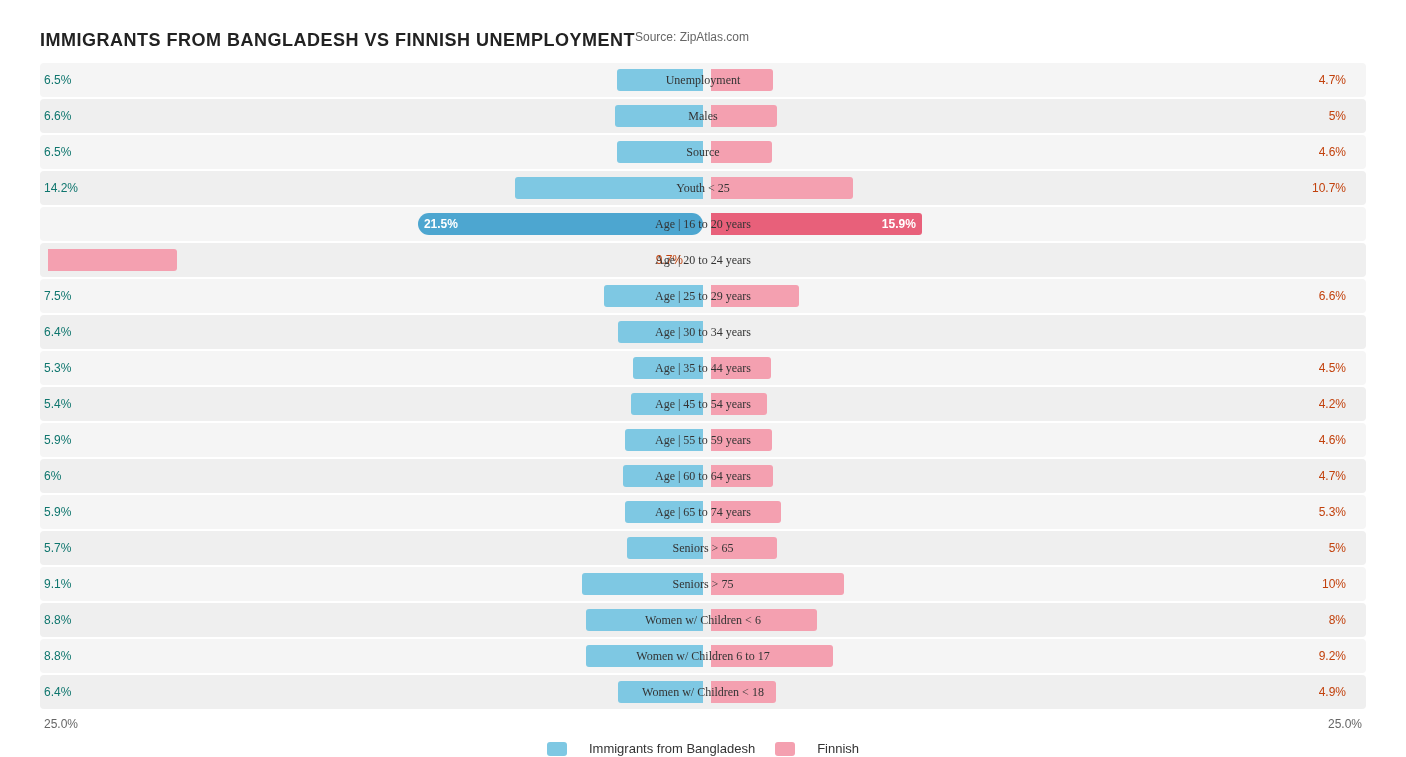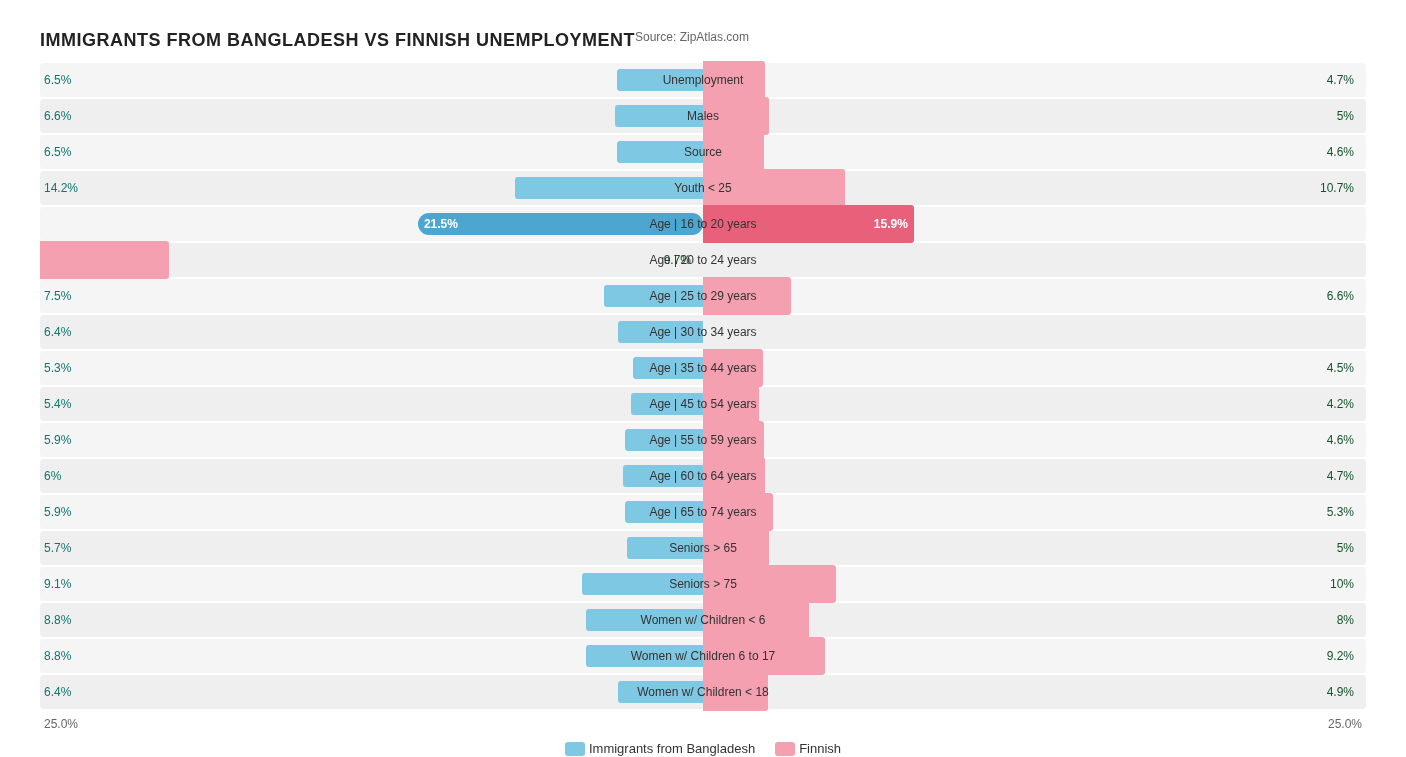--- a/index.html
+++ b/index.html
@@ -77,36 +77,37 @@
       position: absolute;
       left: 50%;
       transform: translateX(-50%);
       z-index: 10;
       font-size: 12px;
       color: #333;
       white-space: nowrap;
       background: transparent;
       text-align: center;
       pointer-events: none;
+      font-family: Liberation Serif, serif;
     }
     .blue-bar {
       background: #7ec8e3;
       height: 22px;
       border-radius: 3px 0 0 3px;
       position: absolute;
       right: 0;
       display: flex;
       align-items: center;
     }
     .pink-bar {
       background: #f4a0b0;
-      height: 38px;
+      height: 22px;
       border-radius: 0 3px 3px 0;
       position: absolute;
-      left: 0;
+      left: 8px;
       display: flex;
       align-items: center;
       text-align: center;
     }
     .blue-bar.highlight {
       background: #4da6d0;
       border-radius: 11px;
     }
     .pink-bar.highlight {
       background: #e8607a;
@@ -114,23 +115,23 @@
     .left-value {
       position: absolute;
       left: 4px;
       font-size: 12px;
       color: #0f766e;
       z-index: 5;
       text-align: right;
     }
     .right-value {
       position: absolute;
-      right: 12px;
-      font-size: 12px;
-      color: #14532d;
+      right: 20px;
+      font-size: 12px;
+      color: #c2410c;
       z-index: 5;
     }
     .left-value-inside {
       position: absolute;
       left: 6px;
       font-size: 12px;
       color: #fff;
       font-weight: bold;
       z-index: 5;
     }
@@ -164,21 +165,21 @@
     .legend-row {
       display: flex;
       justify-content: center;
       align-items: center;
       margin-top: 10px;
       gap: 20px;
     }
     .legend-item {
       display: flex;
       align-items: center;
-      gap: 4px;
+      gap: 22px;
       font-size: 13px;
       color: #333;
     }
     .legend-swatch {
       width: 20px;
       height: 14px;
       border-radius: 3px;
     }
     .blue-swatch { background: #7ec8e3; }
     .pink-swatch { background: #f4a0b0; }

